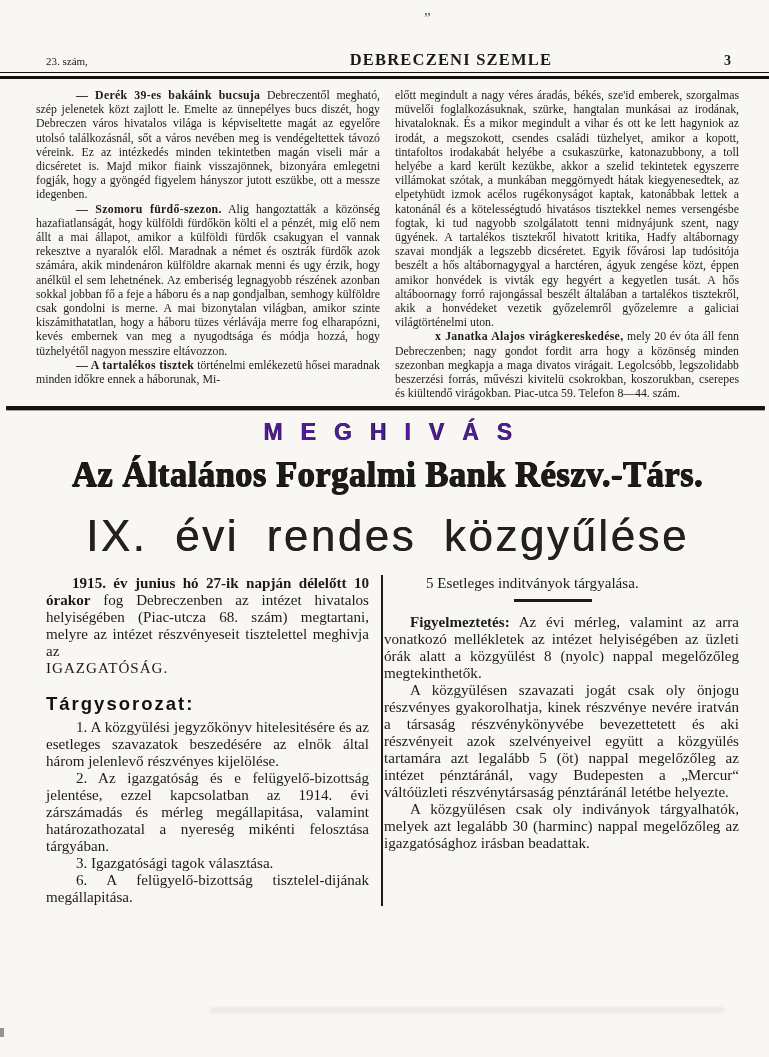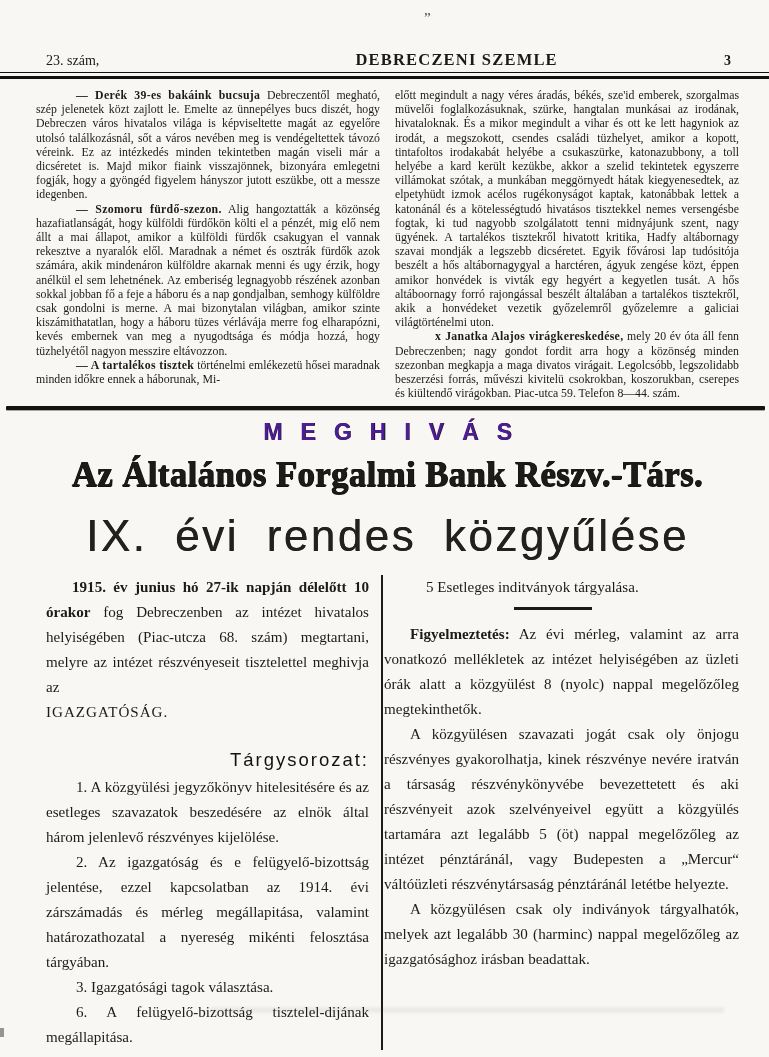--- a/index.html
+++ b/index.html
@@ -9,21 +9,21 @@
     background:#f8f7f3;
     font-family:"Liberation Serif","DejaVu Serif",serif;
     color:#1d1b17;
     position:relative;
   }
   .sheet{position:relative;width:769px;height:1057px;box-sizing:border-box;padding:50px 30px 0 36px;}
   .top-mark{position:absolute;top:2px;left:424px;font-size:15px;color:#4a4a4a;letter-spacing:2px;}
 
   
   .masthead{display:flex;align-items:baseline;justify-content:space-between;padding:0 8px 2px 10px;}
-  .issue{font-size:14px;}
+  .issue{font-size:11px;}
   .mast-title{font-size:16.5px;font-weight:bold;letter-spacing:1.2px;margin-left:90px;text-align:right;}
   .pageno{font-size:14px;font-weight:bold;}
   .double-rule{margin:0 -30px 0 -36px;height:3px;border-top:1.5px solid #14120f;border-bottom:3px solid #14120f;}
 
   
   .news{display:flex;gap:15px;margin-top:9px;}
   .news .col{flex:1;font-size:11.8px;line-height:14.2px;text-align:justify;}
   .news p{margin:0;}
   .news .lead-para{text-indent:40px;}
   .news b{letter-spacing:.3px;}
@@ -39,26 +39,26 @@
     letter-spacing:.5px;transform:scaleX(.96);transform-origin:center;
     text-shadow:.8px 0 #14120f,-.4px 0 #14120f,0 .5px #14120f;}
   .subtitle{margin:16px 0 0;text-align:center;font-family:"Liberation Sans","DejaVu Sans",sans-serif;
     font-weight:normal;font-size:44px;color:#23211d;letter-spacing:2.5px;word-spacing:13px;
     text-shadow:.4px 0 #23211d;}
 
   
   .inv-cols{display:flex;margin-top:14px;}
   .inv-left{width:347px;box-sizing:border-box;padding:0 12px 0 10px;border-right:2px solid #1d1b17;}
   .inv-right{flex:1;box-sizing:border-box;padding-left:1px;}
-  .inv-cols p{margin:0;font-size:15.1px;line-height:25px;text-align:justify;}
+  .inv-cols p{margin:0;font-size:15.1px;line-height:17px;text-align:justify;}
   .inv-para{text-indent:26px;}
   .inv-item{text-indent:30px;}
   .signature{text-align:right;padding-right:26px;font-size:16.5px;letter-spacing:1px;text-indent:0;}
-  .agenda-title{margin:24px 0 4px;text-align:right;font-family:"Liberation Sans","DejaVu Sans",sans-serif;
-    font-size:18.5px;font-weight:normal;letter-spacing:2px;color:#14120f;}
+  .agenda-title{margin:16px 0 4px;text-align:left;font-family:"Liberation Sans","DejaVu Sans",sans-serif;
+    font-size:18.5px;font-weight:bold;letter-spacing:2px;color:#14120f;}
   .item5{text-indent:42px;}
   .short-rule{width:78px;height:2.5px;background:#1d1b17;margin:7px auto 12px 130px;}
 
   .bottom-smudge{position:absolute;left:210px;right:45px;top:1007px;height:6px;background:#555;opacity:.07;filter:blur(1px);}
   .edge-speck{position:absolute;left:0;top:1028px;width:4px;height:9px;background:#333;opacity:.5;}
 </style>
 </head>
 <body>
 
 <div class="sheet">

